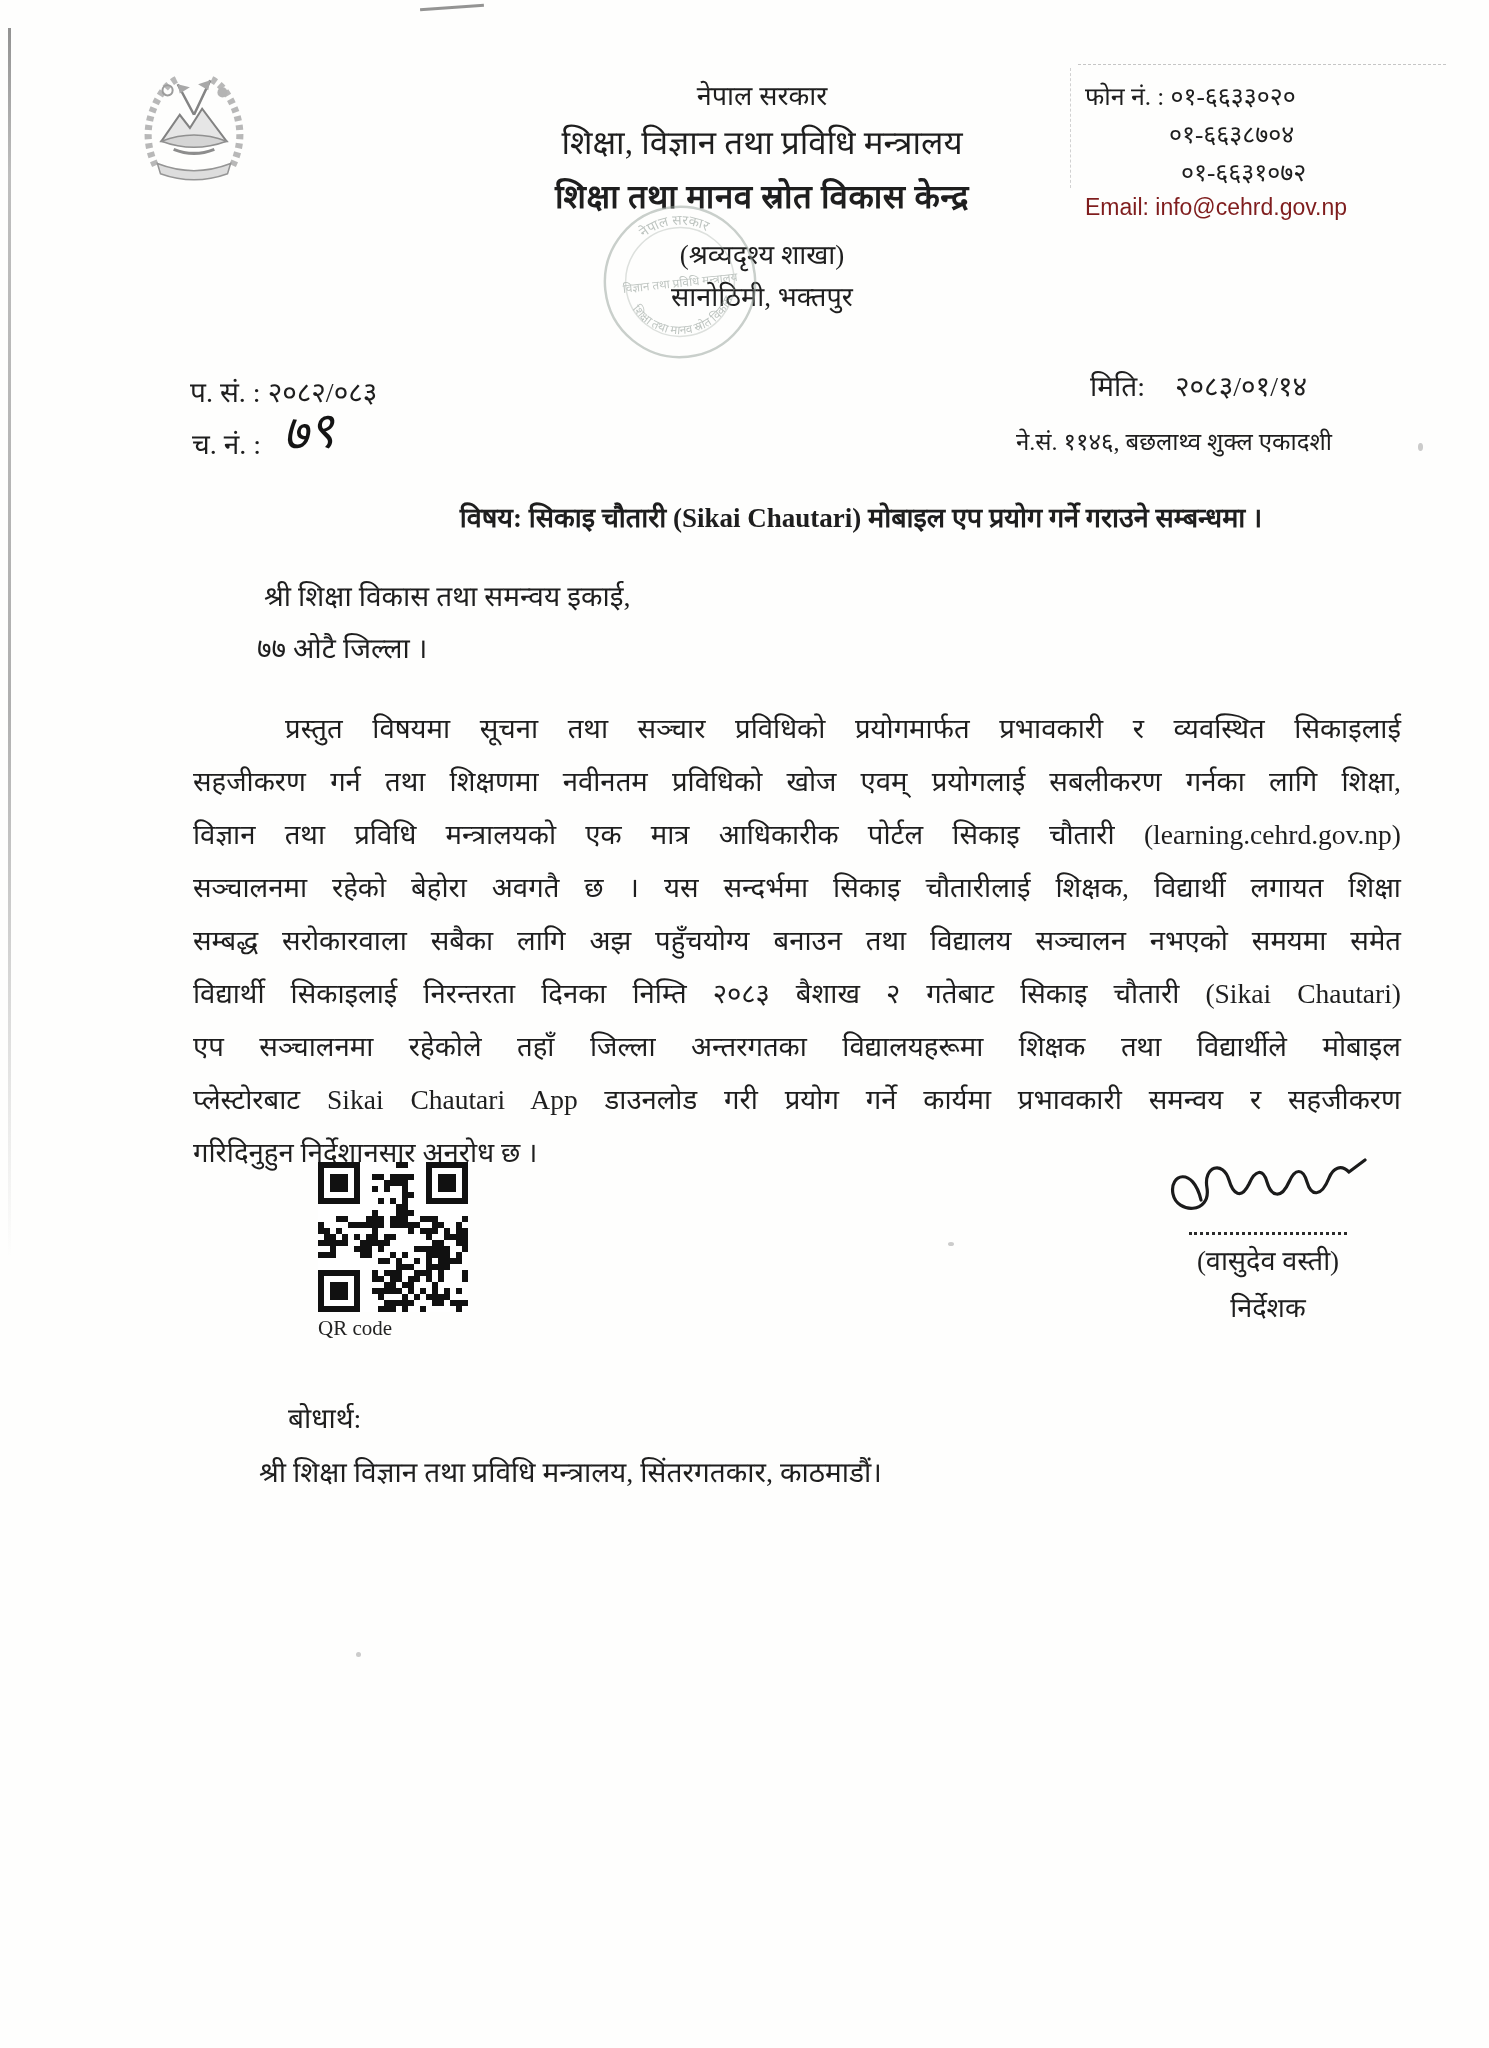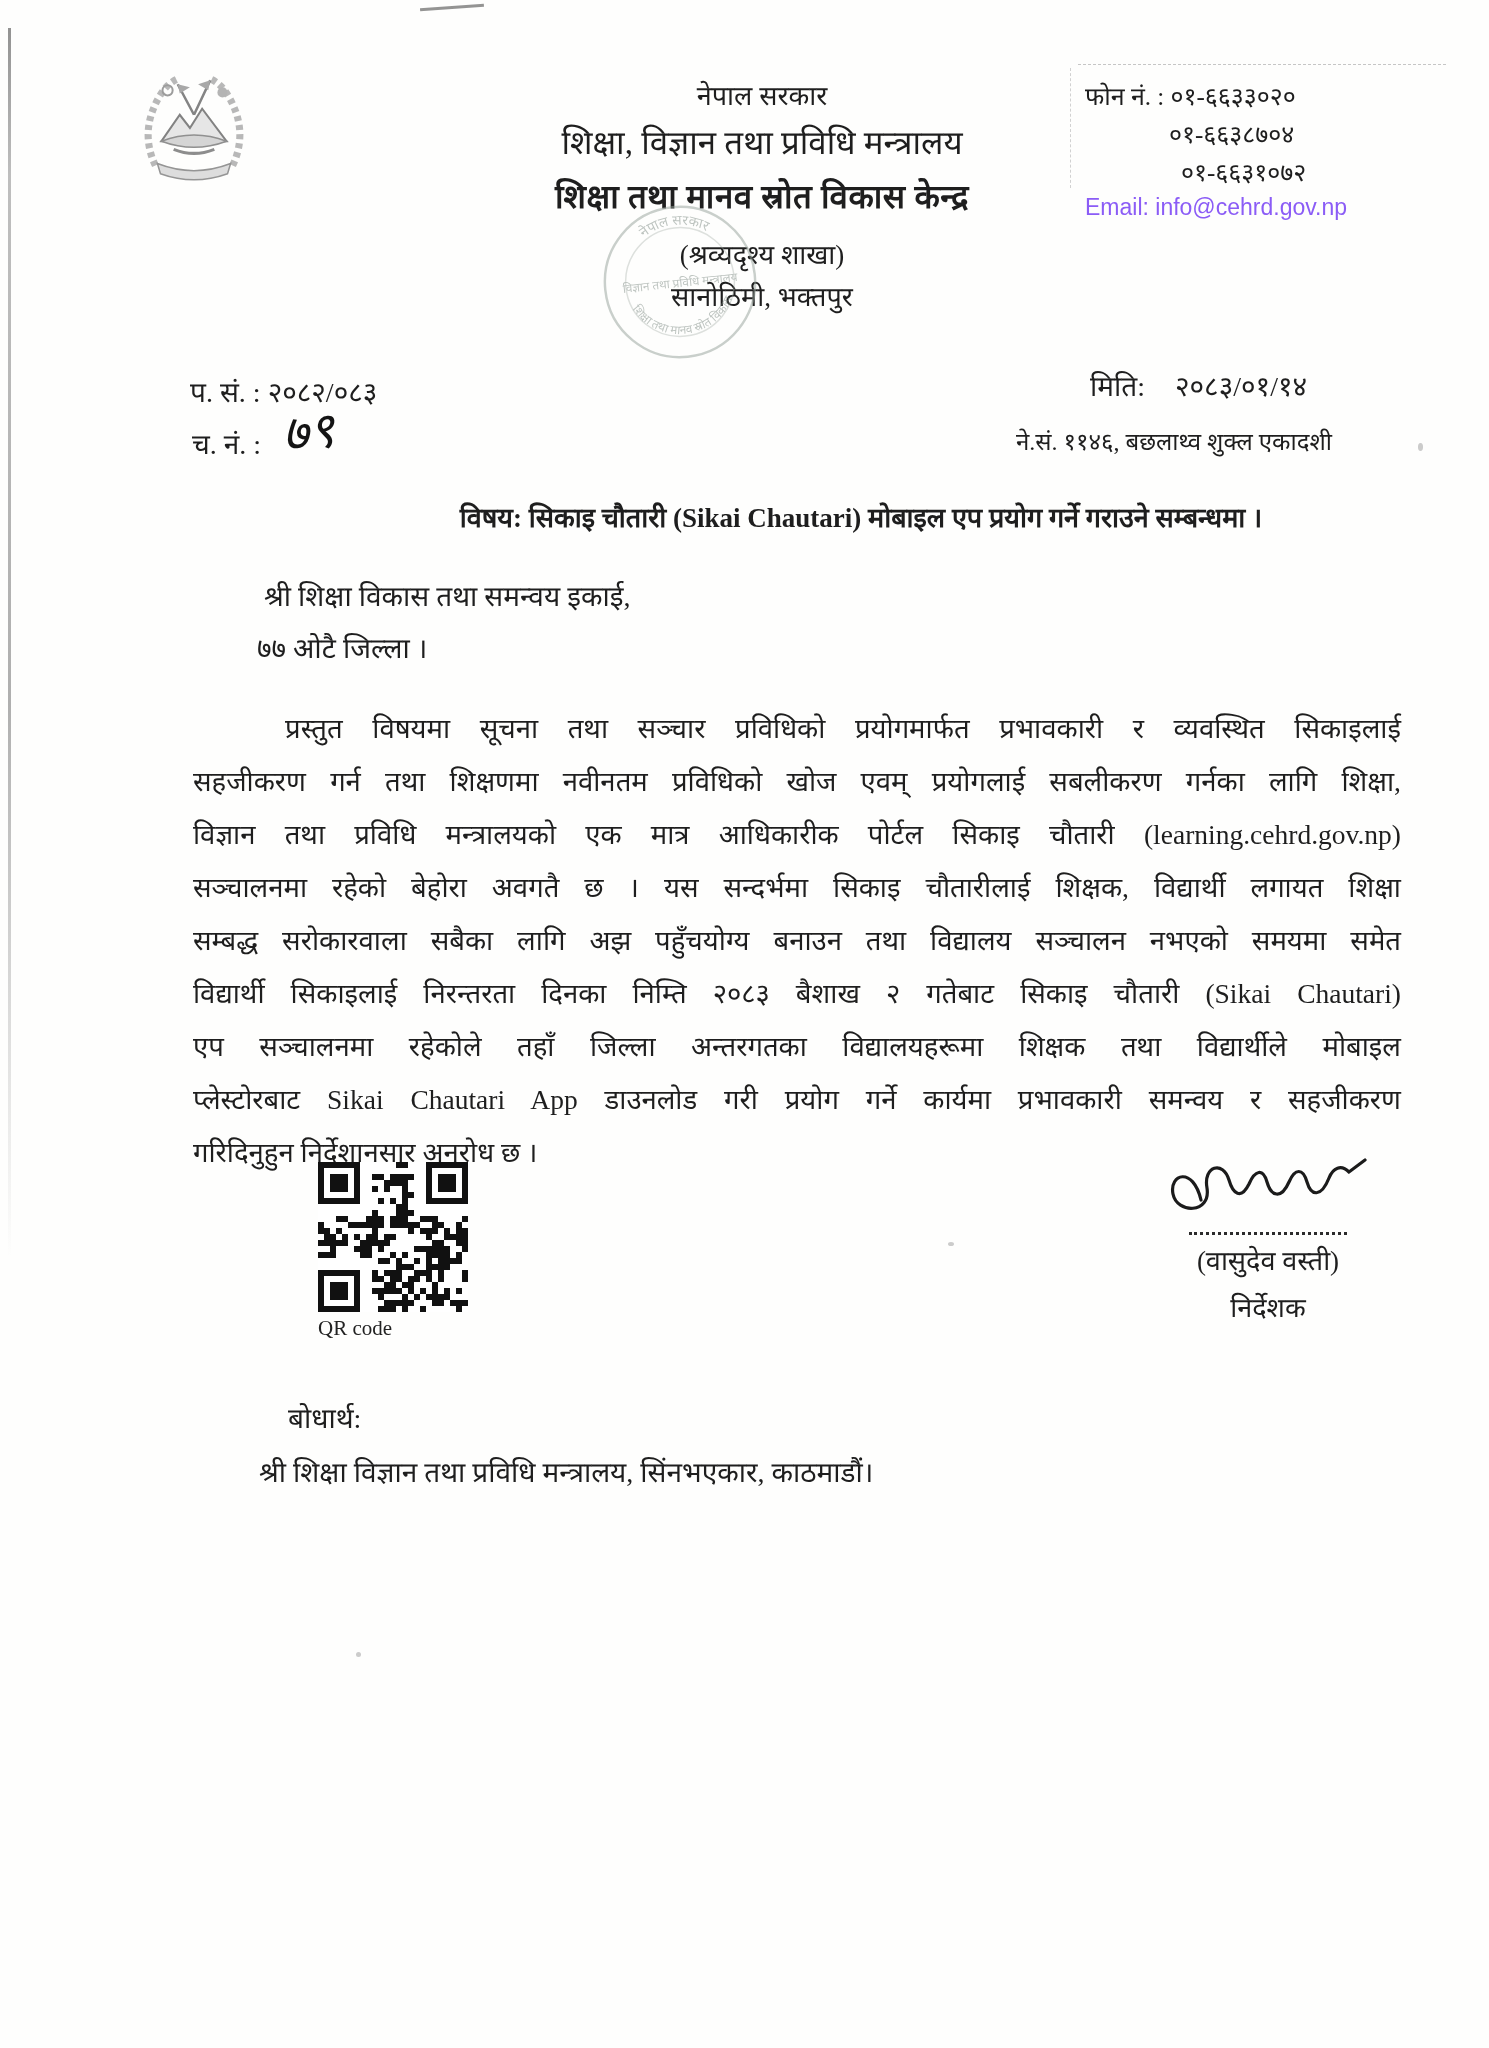--- a/index.html
+++ b/index.html
@@ -29,21 +29,21 @@
   .gov-line      { font-size:27px; }
   .ministry-line { font-size:33px; margin-top:6px; }
   .dept-line     { font-size:33px; font-weight:bold; margin-top:9px; letter-spacing:.5px; }
   .branch-line   { font-size:27px; margin-top:17px; }
   .address-line  { font-size:27px; margin-top:5px; }
 
   .hdr-right { left:1085px; top:78px; width:330px; font-size:25px; }
   .phone-row1 { white-space:nowrap; }
   .phone-row2 { padding-left:84px; margin-top:4px; }
   .phone-row3 { padding-left:96px; margin-top:4px; }
-  .email-row  { margin-top:6px; font-family:"Liberation Sans","DejaVu Sans",sans-serif; font-size:23px; color:#8b5cf6; }
+  .email-row  { margin-top:6px; font-family:"Liberation Sans","DejaVu Sans",sans-serif; font-size:23px; color:#7f1d1d; }
 
   .stamp { left:592px; top:198px; width:176px; height:168px; opacity:.5; transform:rotate(-6deg); }
 
   
   .ref-line1 { left:190px; top:372px; font-size:28px; }
   .ref-line2 { left:192px; top:424px; font-size:28px; }
   .dispatch-hand {
     left:282px; top:396px; font-size:50px; transform:rotate(-5deg);
     font-style:italic; color:#141414;
   }
@@ -375,15 +375,15 @@
   <div class="abs sig-block">
     <svg class="sig-scribble" width="215" height="82" viewBox="0 0 215 82">
       <path d="M40,52 C32,18 8,26 12,46 C16,66 50,66 46,40 C42,18 62,12 68,32 C72,46 80,52 88,36 C94,22 102,20 106,34 C110,48 120,52 128,34 C134,20 142,20 146,34 C150,48 160,50 168,30 C172,20 180,16 188,24 L204,12" stroke="#1b1b1b" stroke-width="3.2" fill="none" stroke-linecap="round"></path>
     </svg>
     <div class="sig-dots"></div>
     <div class="sig-name">(वासुदेव वस्ती)</div>
     <div class="sig-title">निर्देशक</div>
   </div>
 
   <div class="abs cc-label">बोधार्थ:</div>
-  <div class="abs cc-line">श्री शिक्षा विज्ञान तथा प्रविधि मन्त्रालय, सिंनभएकार, काठमाडौं।</div>
+  <div class="abs cc-line">श्री शिक्षा विज्ञान तथा प्रविधि मन्त्रालय, सिंतरगतकार, काठमाडौं।</div>
 
 </div>
 
 </body></html>

